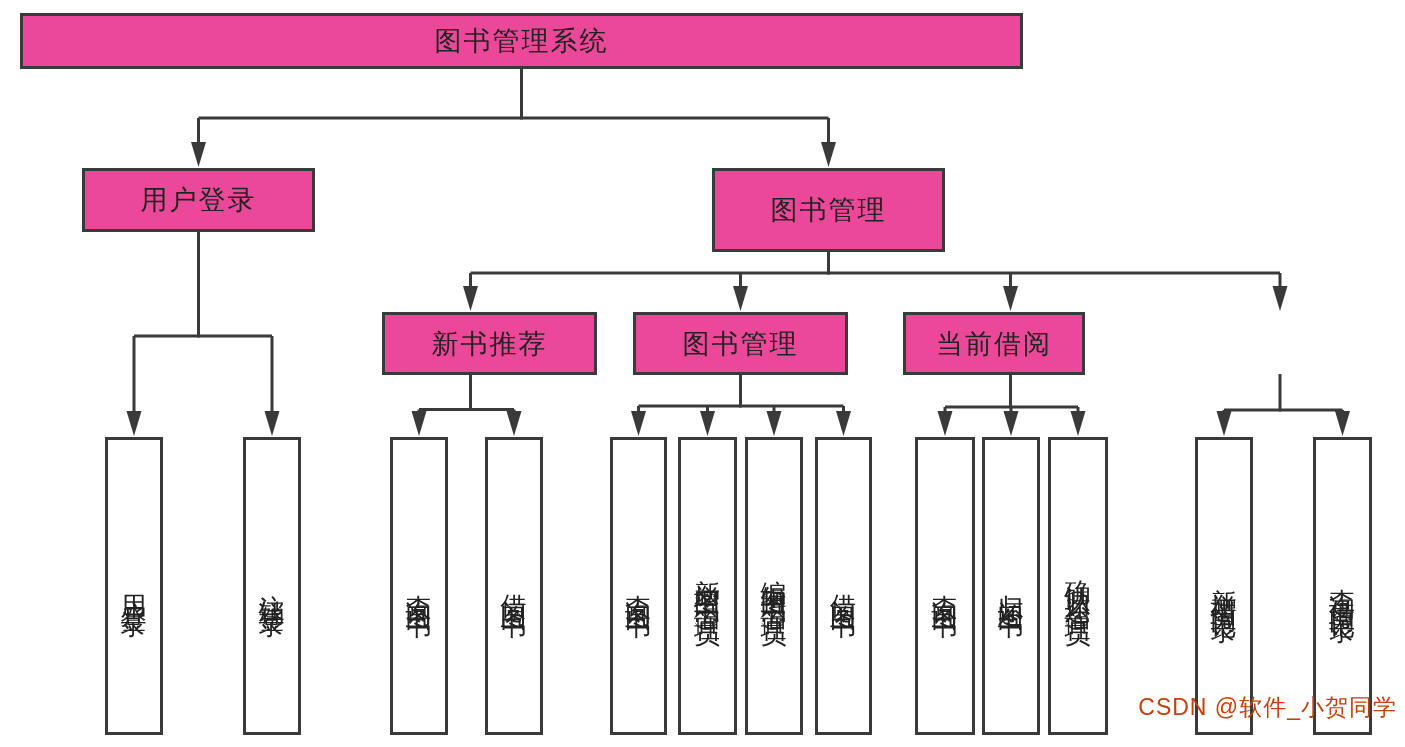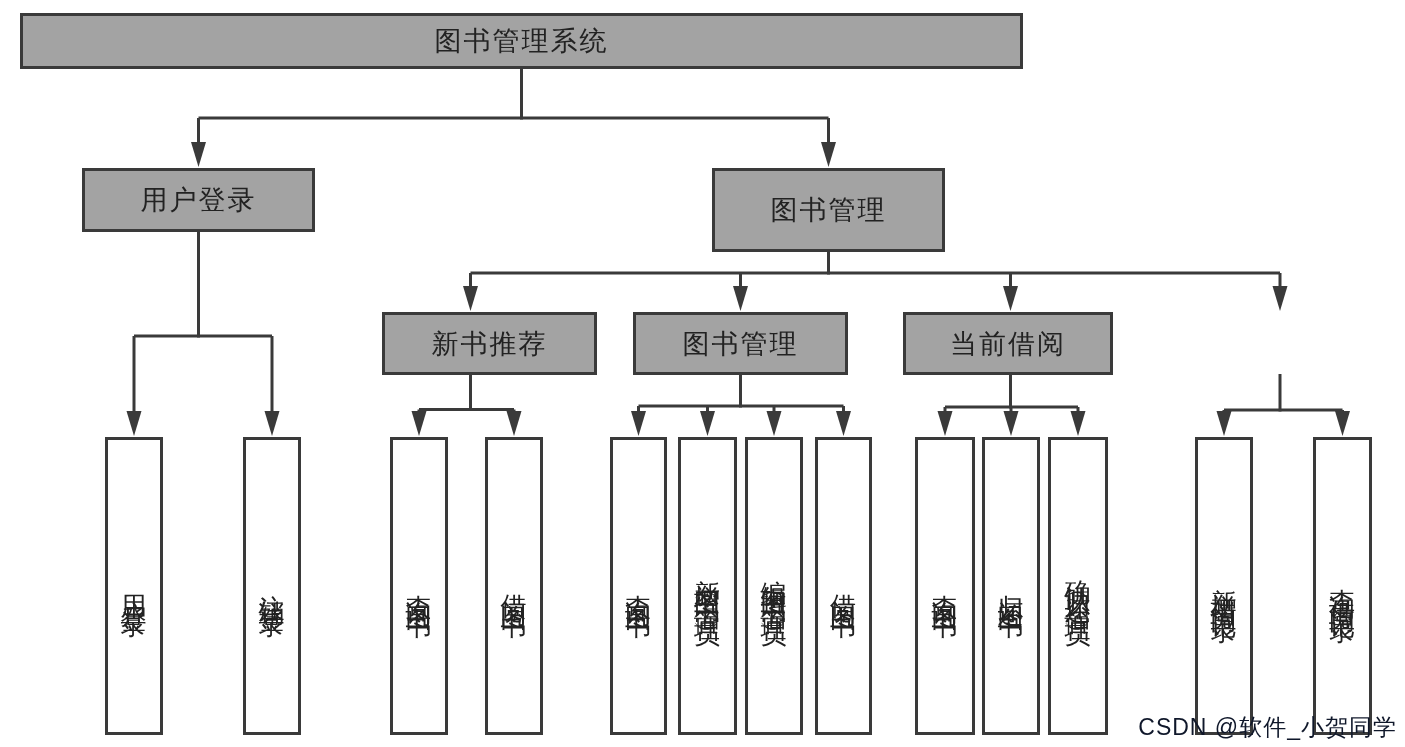--- a/index.html
+++ b/index.html
@@ -2,35 +2,35 @@
 <html><head>
 <meta charset="utf-8">
 <style>
   html,body{margin:0;padding:0;background:#fff;}
   .stage{
     position:relative;width:1405px;height:747px;background:#ffffff;
     font-family:"Liberation Sans", sans-serif;color:#222222;overflow:hidden;
   }
   .wires{position:absolute;left:0;top:0;}
   .node{
-    position:absolute;box-sizing:border-box;border:3px solid #3a3a3a;background:#a3a3a3;
+    position:absolute;box-sizing:border-box;border:3px solid #3a3a3a;background:#ec4899;
     display:flex;align-items:center;justify-content:center;
     font-size:27px;letter-spacing:2px;white-space:nowrap;
   }
   .vnode{
     position:absolute;box-sizing:border-box;border:3px solid #3a3a3a;background:#ffffff;
     display:flex;align-items:center;justify-content:center;
   }
   .vnode span{
     writing-mode:vertical-rl;text-orientation:mixed;
     font-size:26px;line-height:1;letter-spacing:6px;
   }
   .watermark{
-    position:absolute;right:8px;bottom:4px;
-    font-size:23px;color:#0f172a;letter-spacing:1px;white-space:nowrap;
+    position:absolute;right:8px;bottom:24px;
+    font-size:23px;color:#c2410c;letter-spacing:1px;white-space:nowrap;
   }
 </style>
 </head>
 <body>
 
 <div class="stage">
 
   <svg class="wires" width="1405" height="747" viewBox="0 0 1405 747">
     <g stroke="#3a3a3a" stroke-width="3" fill="none">
 
@@ -100,21 +100,21 @@
     </g>
   </svg>
 
   <div class="node" style="left:20px;top:13px;width:1003px;height:56px;">图书管理系统</div>
 
   <div class="node" style="left:82px;top:168px;width:233px;height:64px;">用户登录</div>
   <div class="node" style="left:712px;top:168px;width:233px;height:84px;">图书管理</div>
 
   <div class="node" style="left:382px;top:312px;width:215px;height:63px;">新书推荐</div>
   <div class="node" style="left:633px;top:312px;width:215px;height:63px;">图书管理</div>
-  <div class="node" style="left:903px;top:312px;width:210px;height:63px;">当前借阅</div>
+  <div class="node" style="left:903px;top:312px;width:182px;height:63px;">当前借阅</div>
 
   <div class="vnode" style="left:105px;top:437px;width:58px;height:298px;">
     <span>用户登录</span>
   </div>
   <div class="vnode" style="left:243px;top:437px;width:58px;height:298px;">
     <span>注销登录</span>
   </div>
 
   <div class="vnode" style="left:390px;top:437px;width:58px;height:298px;">
     <span>查询图书</span>

